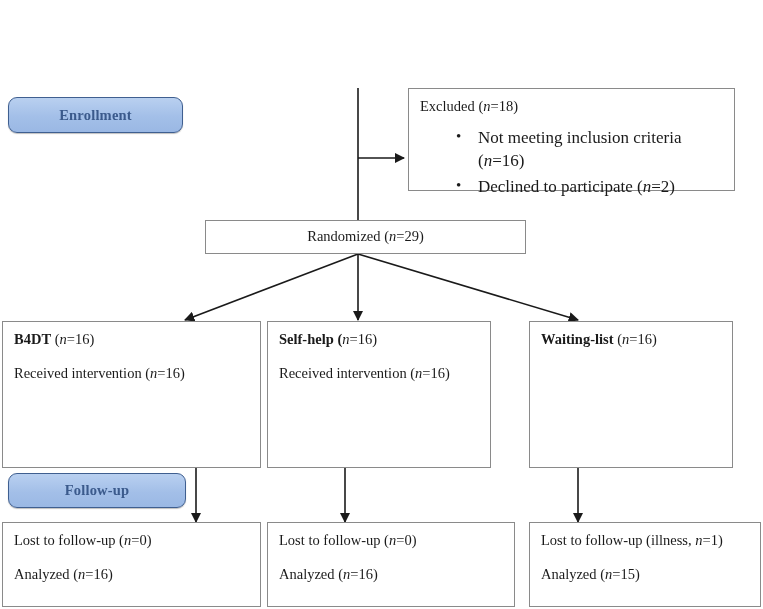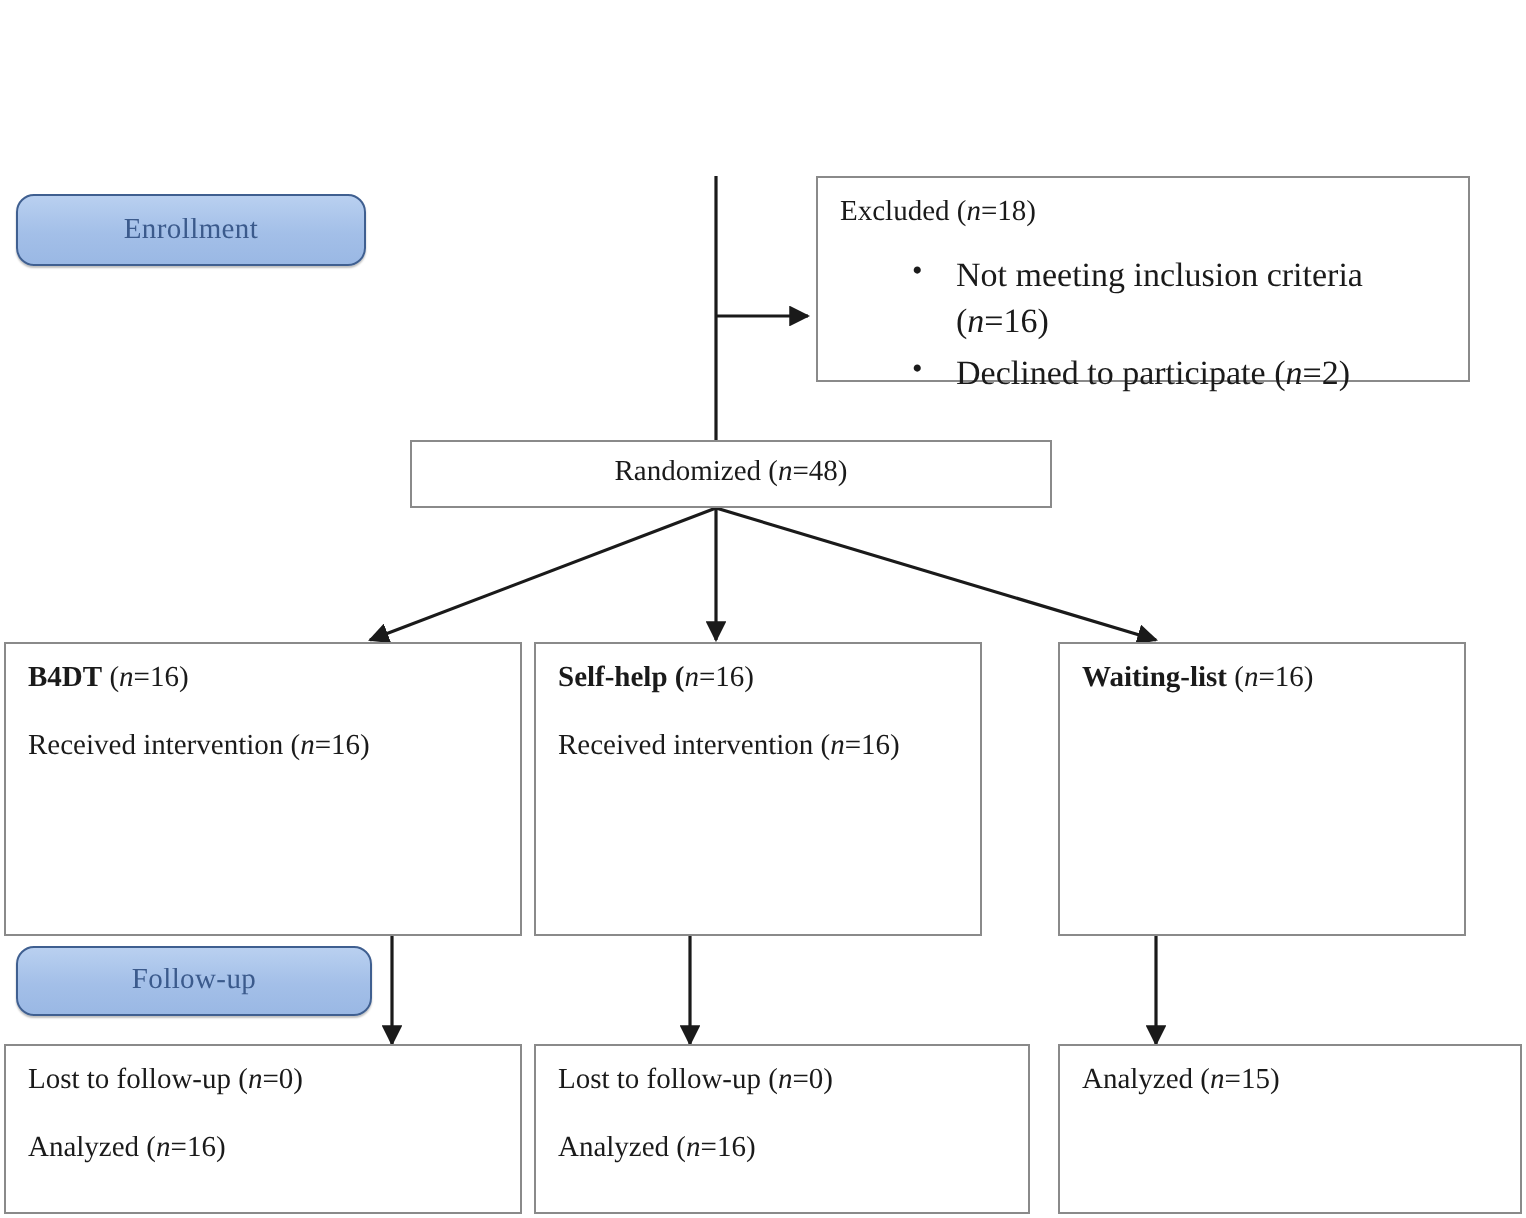--- a/index.html
+++ b/index.html
@@ -57,21 +57,21 @@
     font-size: 15px;
   }
 
   .stage-badge {
     position: absolute;
     box-sizing: border-box;
     border: 1px solid #3f5f90;
     border-radius: 9px;
     background: linear-gradient(to bottom, #b9d0f0 0%, #a3bfe8 55%, #9ab8e4 100%);
     color: #3b5a8c;
-    font-weight: normal;
+    font-weight: bold;
     font-size: 14.5px;
     display: flex;
     align-items: center;
     justify-content: center;
     box-shadow: 0 1px 1px rgba(0,0,0,0.25);
     letter-spacing: 0.2px;
   }
 
   svg.connectors {
     position: absolute;
@@ -122,21 +122,21 @@
       <p style="margin-bottom:0;"><span>Excluded (</span><span class="ital">n</span><span>=18)</span></p>
       <ul class="bullets">
         <li><span>Not meeting inclusion criteria (</span><span class="ital">n</span><span>=16)</span></li>
         <li><span>Declined to participate (</span><span class="ital">n</span><span>=2)</span></li>
       </ul>
     </div>
   </div>
 
   <div class="box center-box" style="left:205px; top:220px; width:321px; height:34px;">
     <div class="box-inner" style="padding-top:6px;">
-      <p><span>Randomized (</span><span class="ital">n</span><span>=48)</span></p>
+      <p><span>Randomized (</span><span class="ital">n</span><span>=29)</span></p>
     </div>
   </div>
 
   <div class="box" style="left:2px; top:321px; width:259px; height:147px;">
     <div class="box-inner">
       <p><span class="bold">B4DT</span><span> (</span><span class="ital">n</span><span>=16)</span></p>
       <p><span>Received intervention (</span><span class="ital">n</span><span>=16)</span></p>
     </div>
   </div>
 
@@ -162,17 +162,18 @@
 
   <div class="box" style="left:267px; top:522px; width:248px; height:85px;">
     <div class="box-inner">
       <p><span>Lost to follow-up (</span><span class="ital">n</span><span>=0)</span></p>
       <p><span>Analyzed (</span><span class="ital">n</span><span>=16)</span></p>
     </div>
   </div>
 
   <div class="box" style="left:529px; top:522px; width:232px; height:85px;">
     <div class="box-inner">
+      <p><span>Lost to follow-up (illness, </span><span class="ital">n</span><span>=1)</span></p>
       <p><span>Analyzed (</span><span class="ital">n</span><span>=15)</span></p>
     </div>
   </div>
 
 </div>
 
 </body></html>

